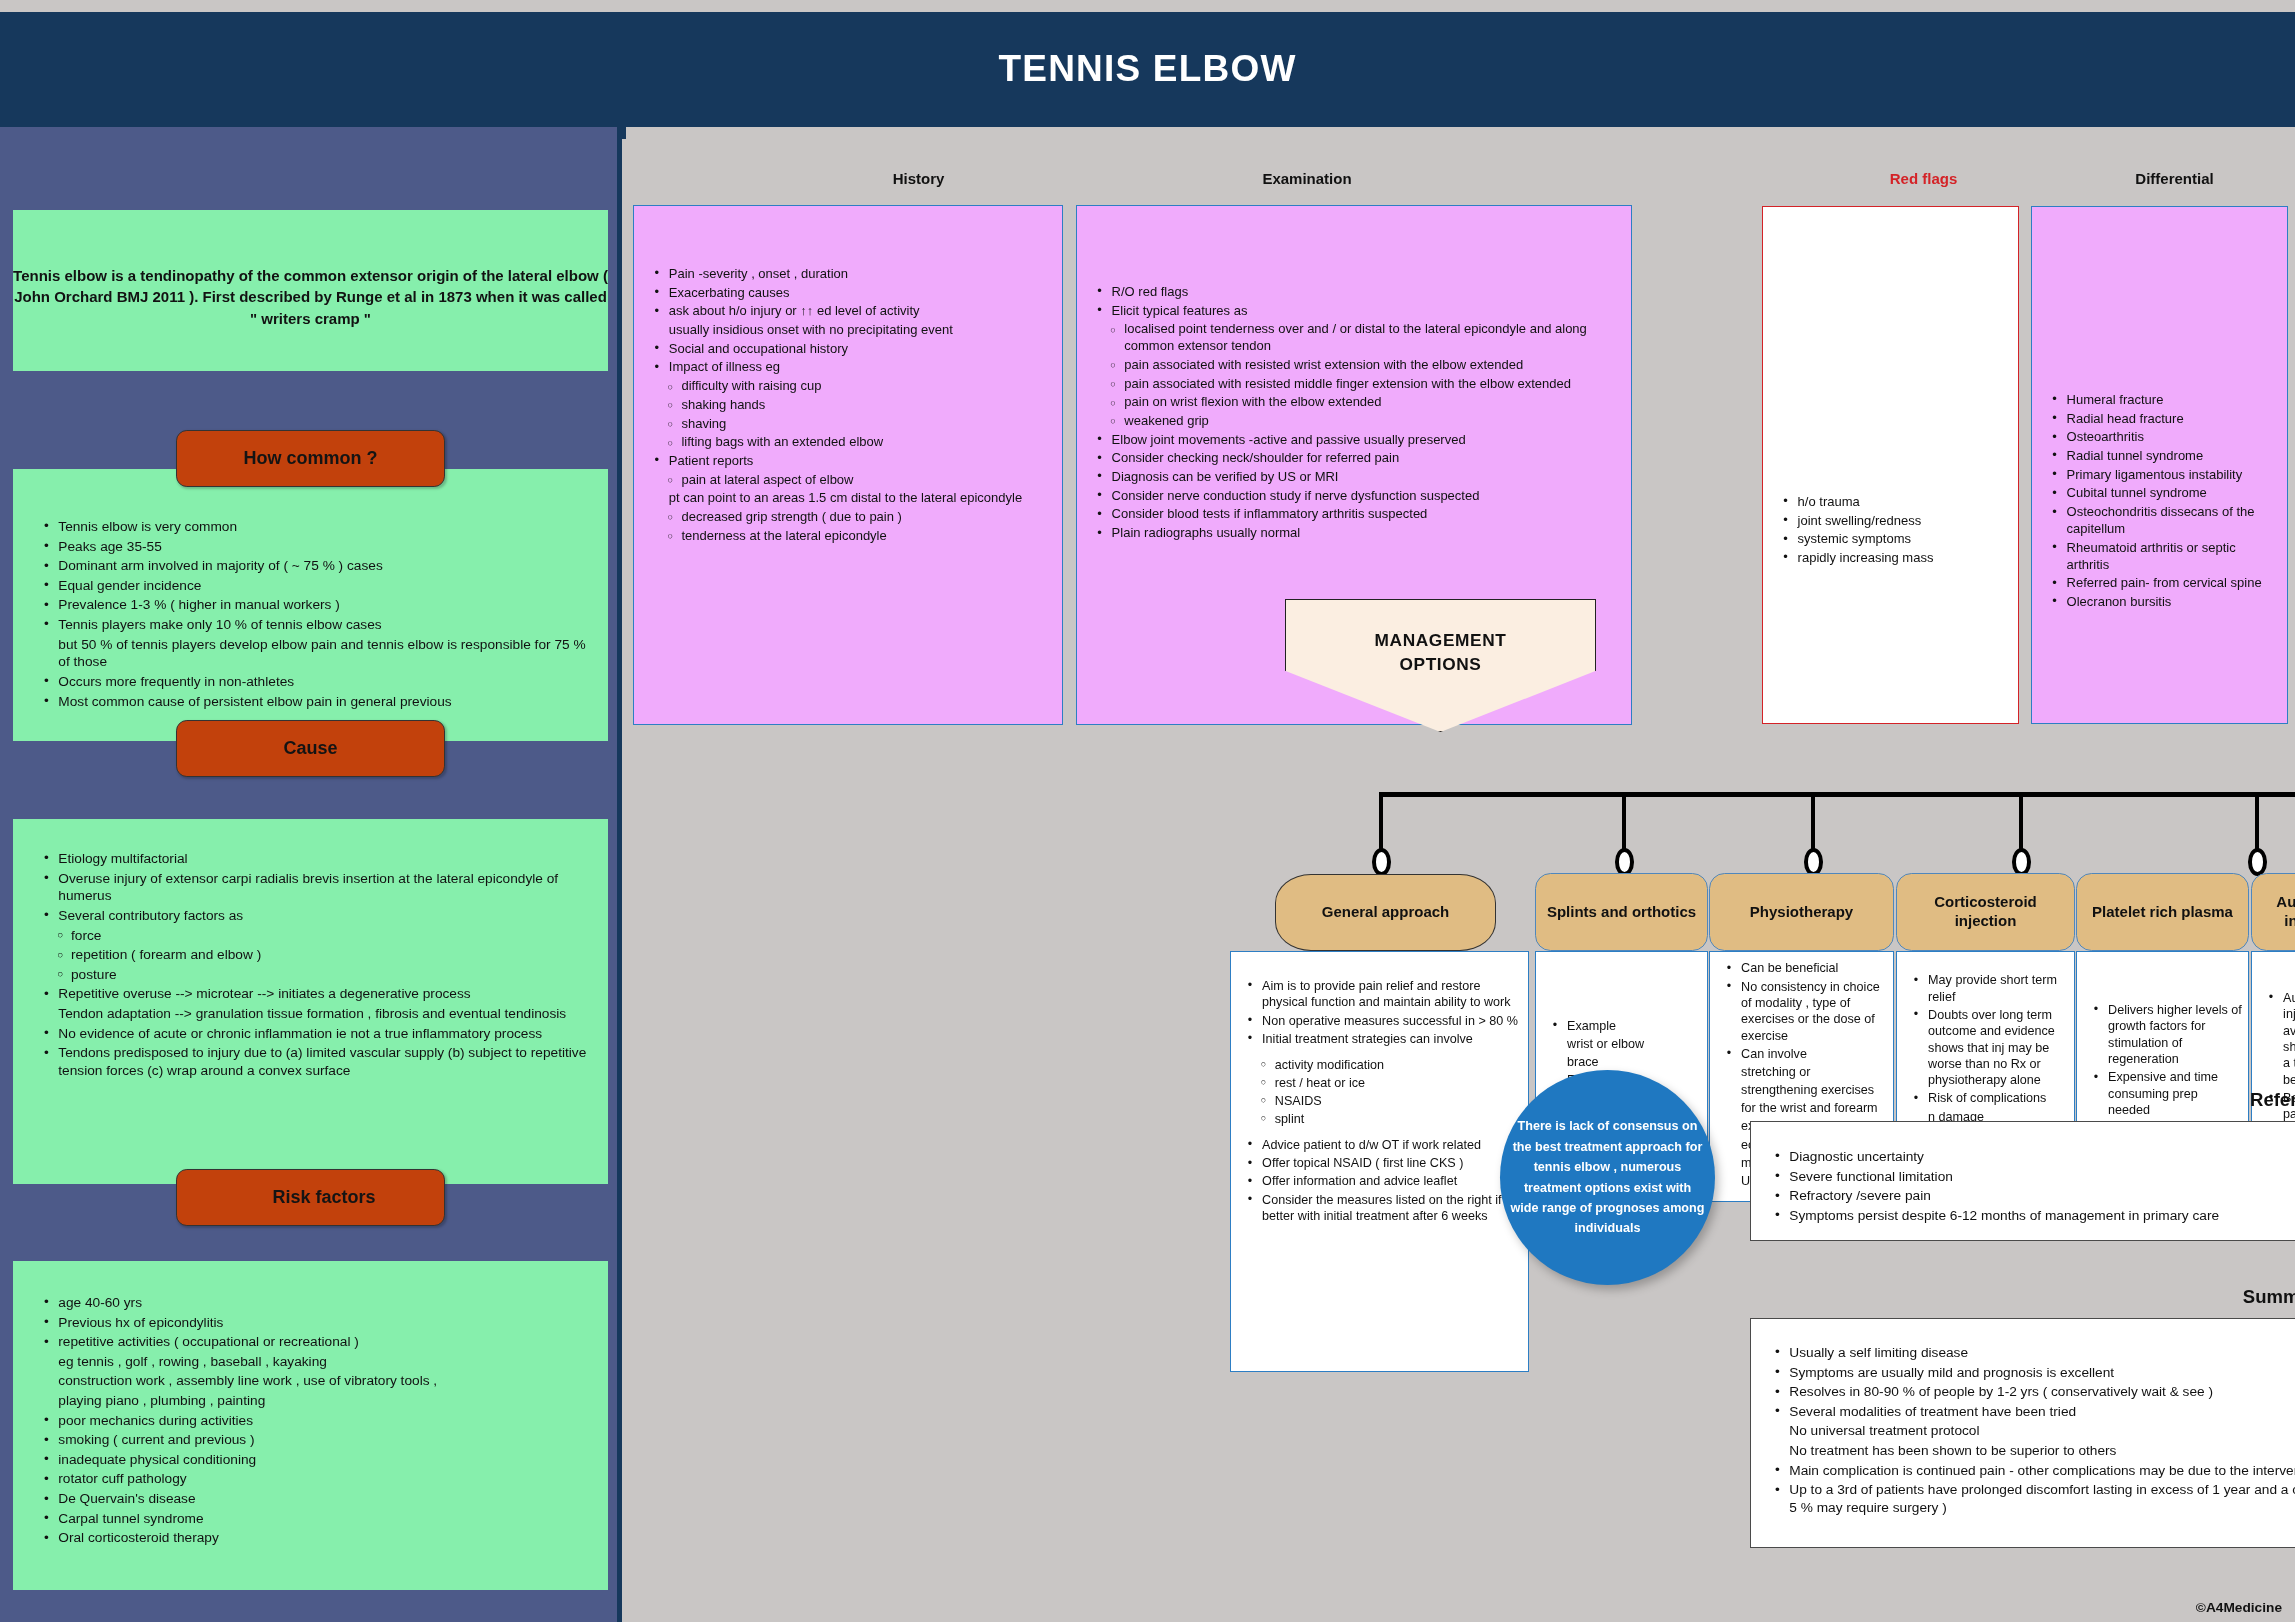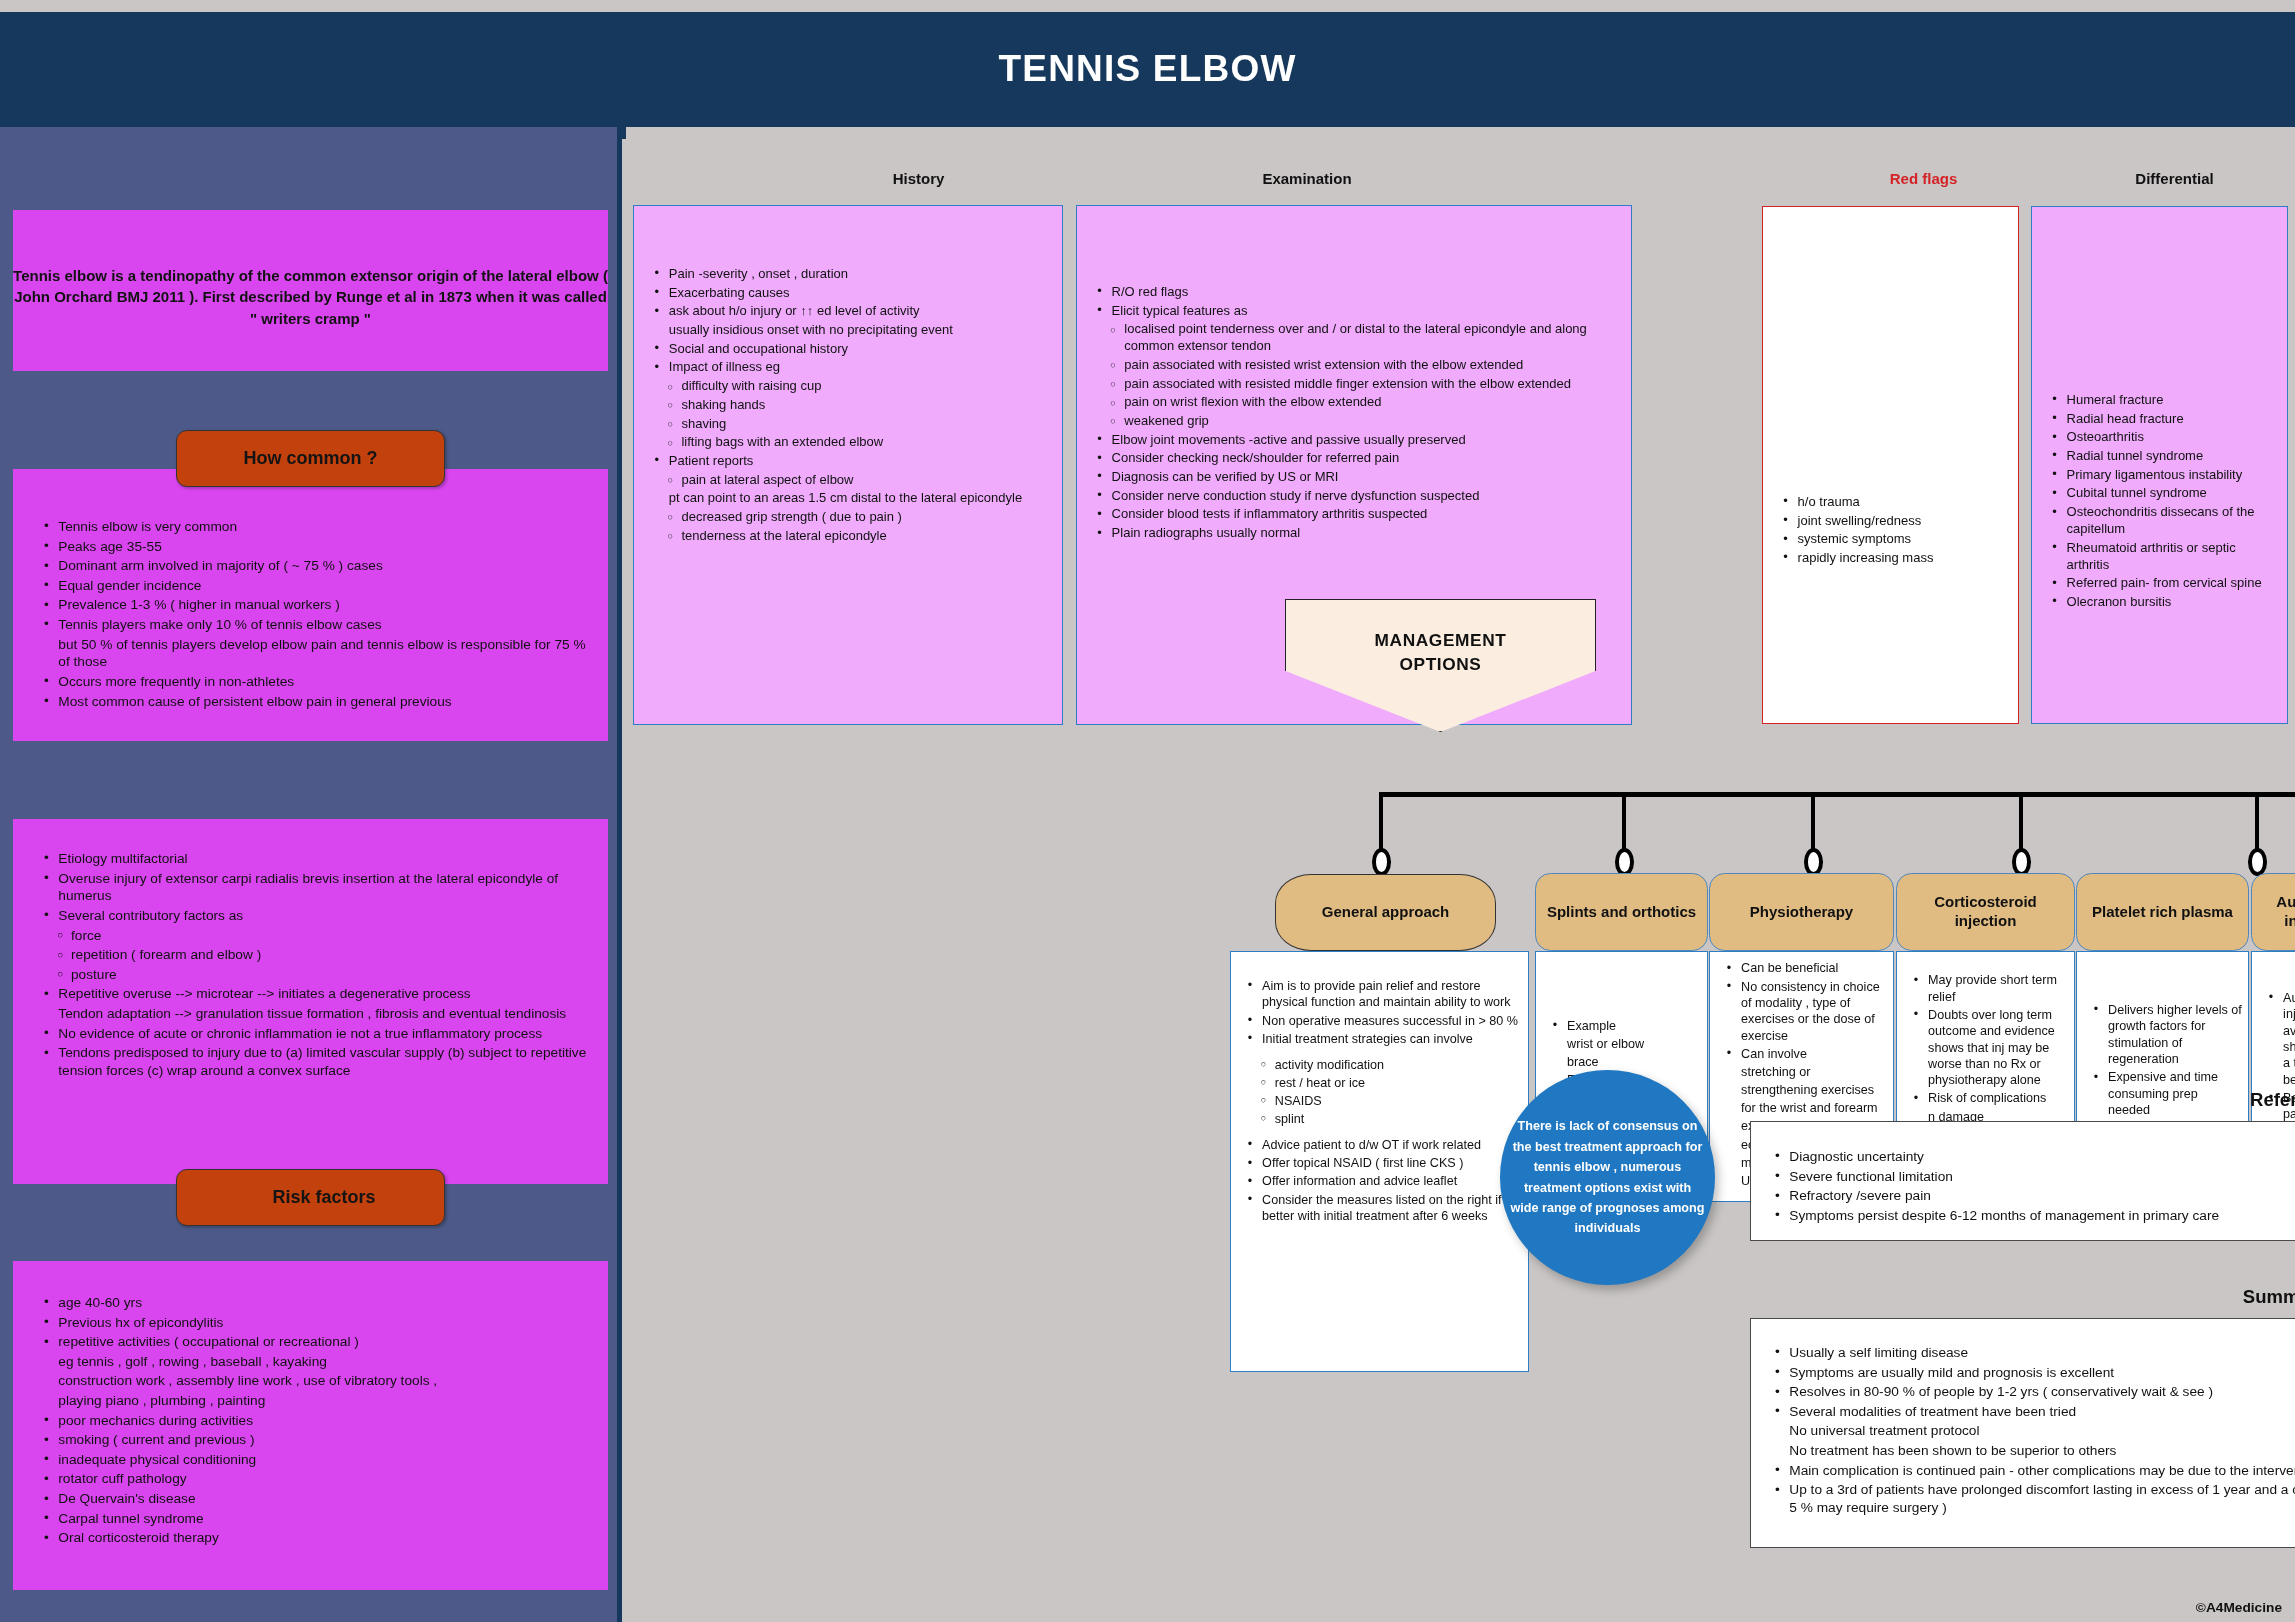--- a/index.html
+++ b/index.html
@@ -26,21 +26,21 @@
   .leftrail {
     position: absolute; left: 0; top: 127px; width: 622px; height: 1496px;
     background: #4d5a89;
   }
   .leftrail .edge {
     position: absolute; right: 0; top: 0; width: 4.8px; height: 100%;
     background: #16385c;
   }
 
   .wcard {
-    position: absolute; background: #d946ef;
+    position: absolute; background: #86efac;
   }
   .wcard.intro { left: 13px; top: 210px; width: 595px; height: 161px; }
   .wcard.common { left: 13px; top: 469px; width: 595px; height: 272px; }
   .wcard.cause { left: 13px; top: 819px; width: 595px; height: 365px; }
   .wcard.risk  { left: 13px; top: 1261px; width: 595px; height: 329px; }
 
   .introtext {
     position: absolute; left: 0; right: 0; top: 55px;
     text-align: center; font-size: 15px; font-weight: 700; line-height: 1.42;
     color: #121212;
@@ -199,20 +199,21 @@
           <li>Equal gender incidence</li>
           <li>Prevalence 1-3 % ( higher in manual workers )</li>
           <li>Tennis players make only 10 % of tennis elbow cases</li>
           <li class="plain">but 50 % of tennis players develop elbow pain and tennis elbow is responsible for 75 % of those</li>
           <li>Occurs more frequently in non-athletes</li>
           <li>Most common cause of persistent elbow pain in general previous</li>
         </ul>
       </div>
   </div>
 
+  <div class="pill p2">Cause</div>
   <div class="wcard cause">
     <div class="listbody">
         <ul class="bl">
           <li>Etiology multifactorial</li>
           <li>Overuse injury of extensor carpi radialis brevis insertion at the lateral epicondyle of humerus</li>
           <li>Several contributory factors as</li>
           <li class="sub">force</li>
           <li class="sub">repetition ( forearm and elbow )</li>
           <li class="sub">posture</li>
           <li>Repetitive overuse --&gt; microtear --&gt; initiates a degenerative process</li>

